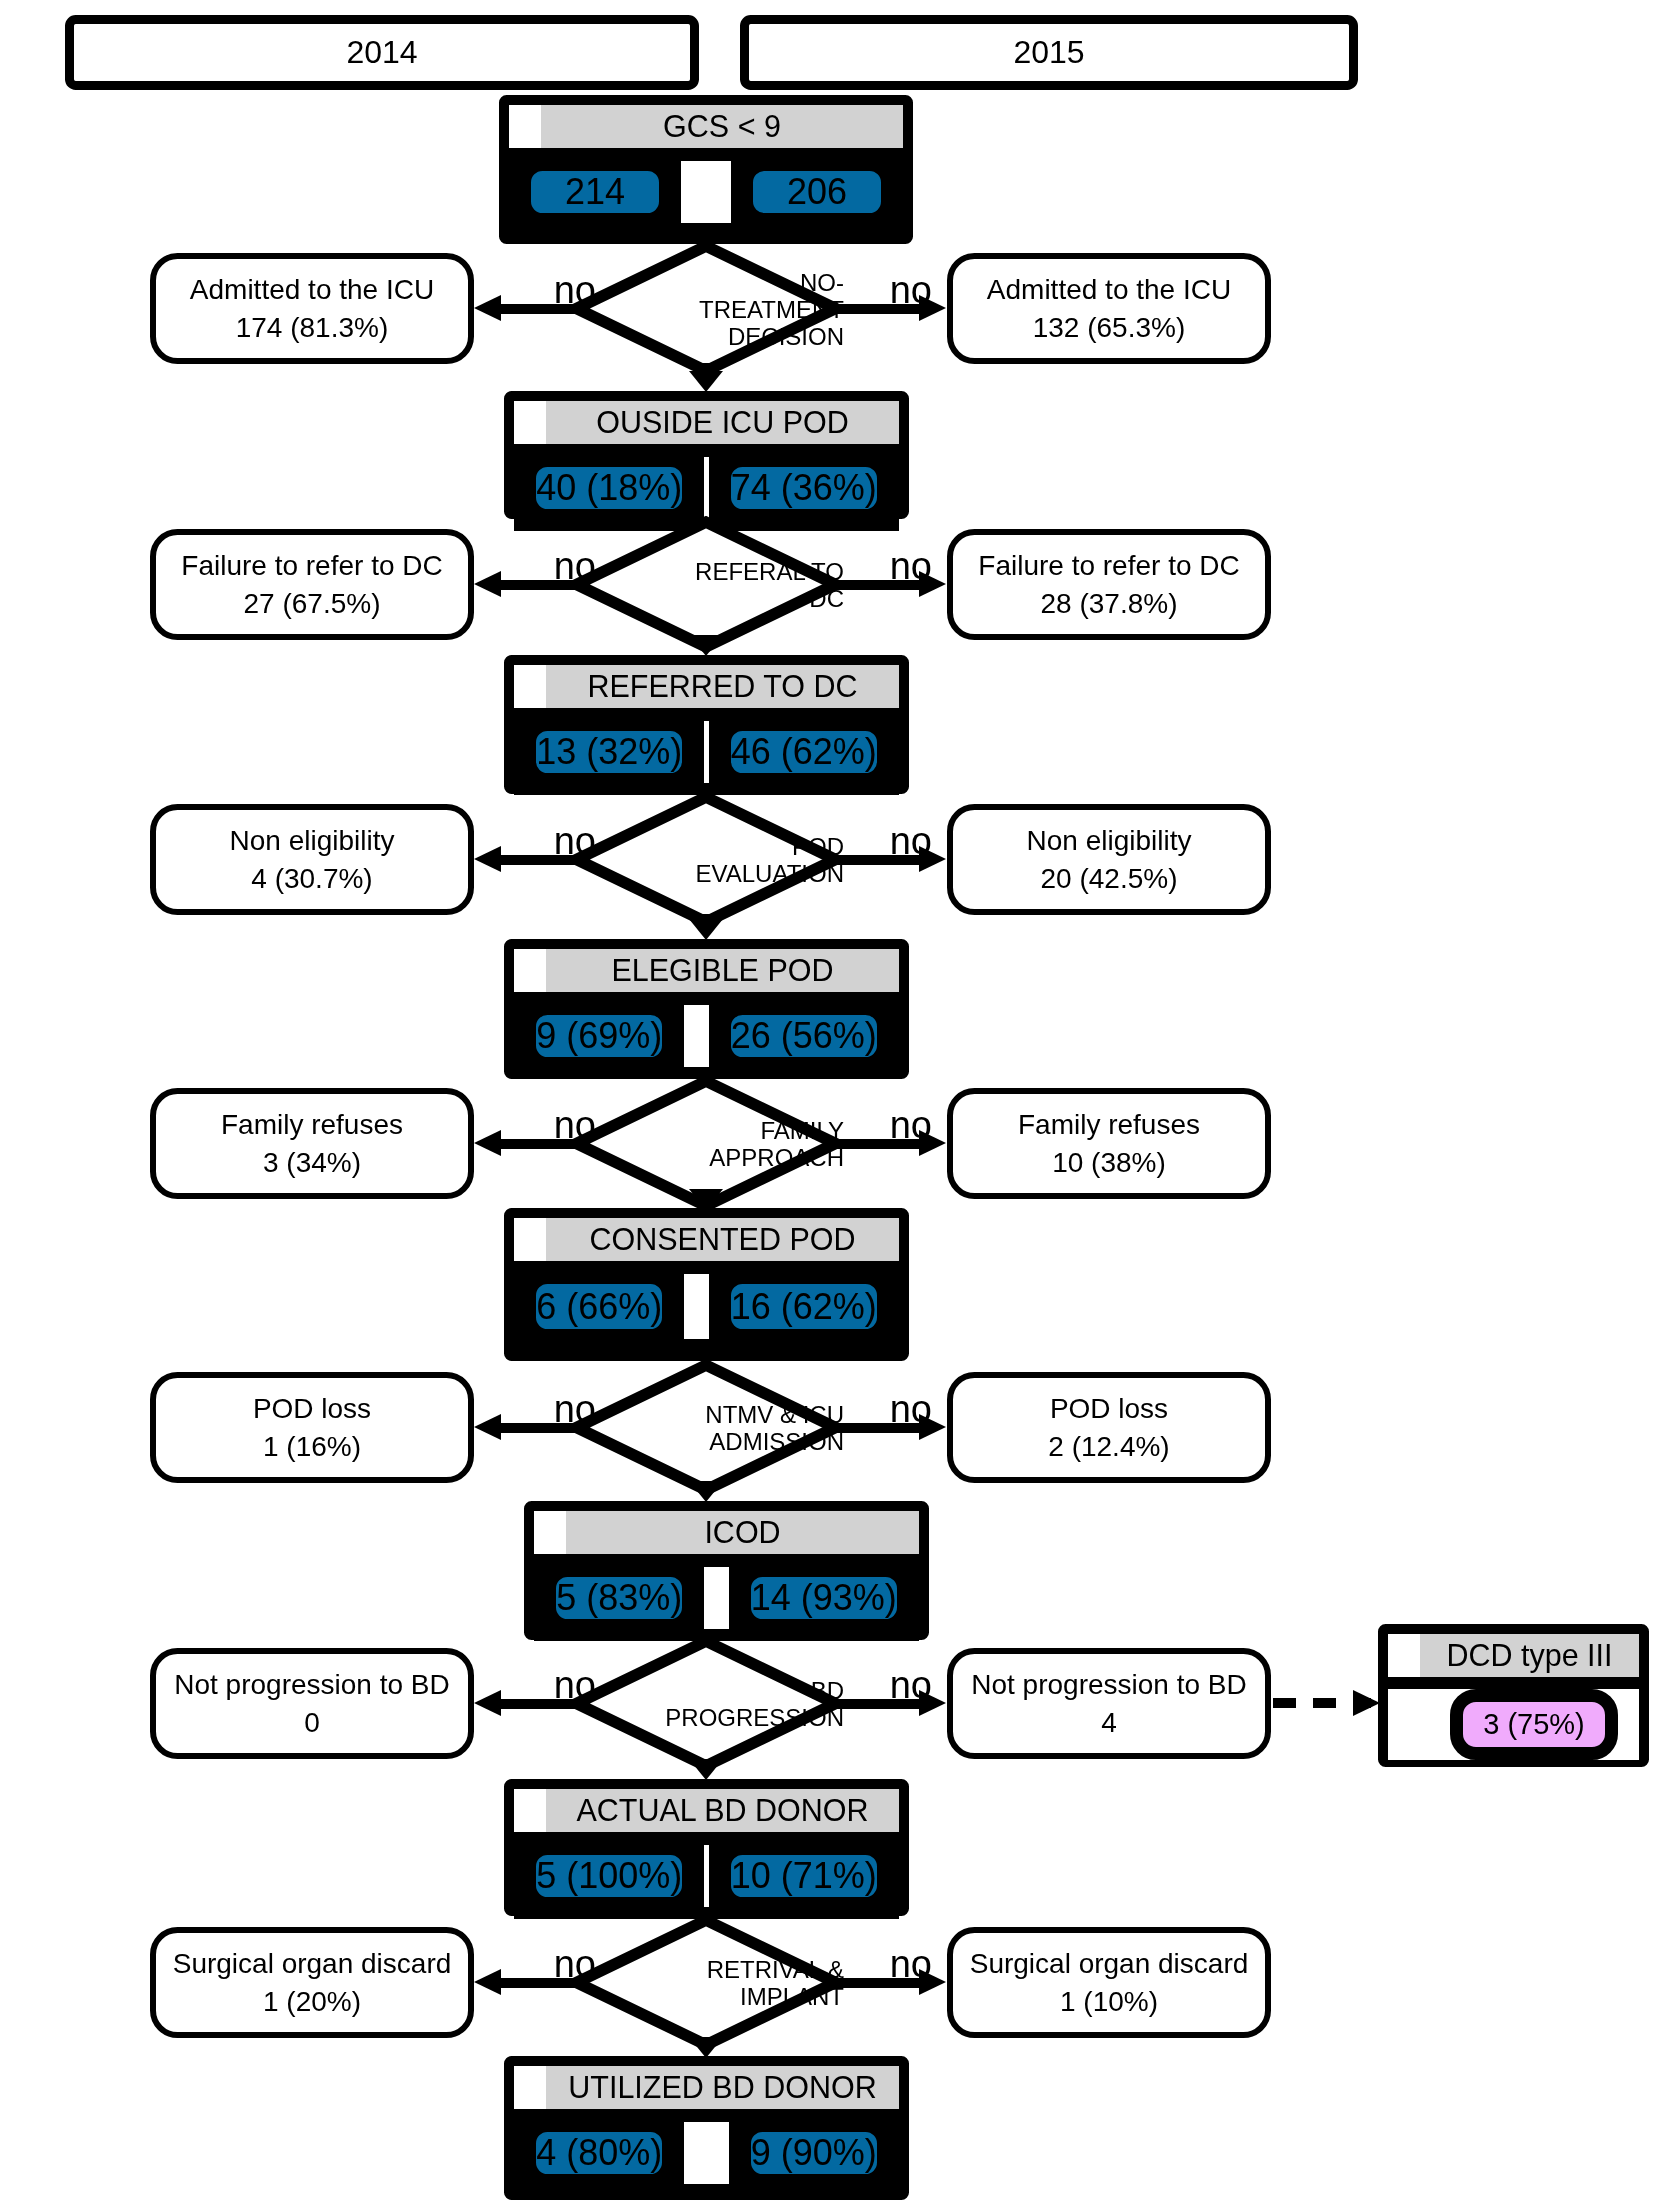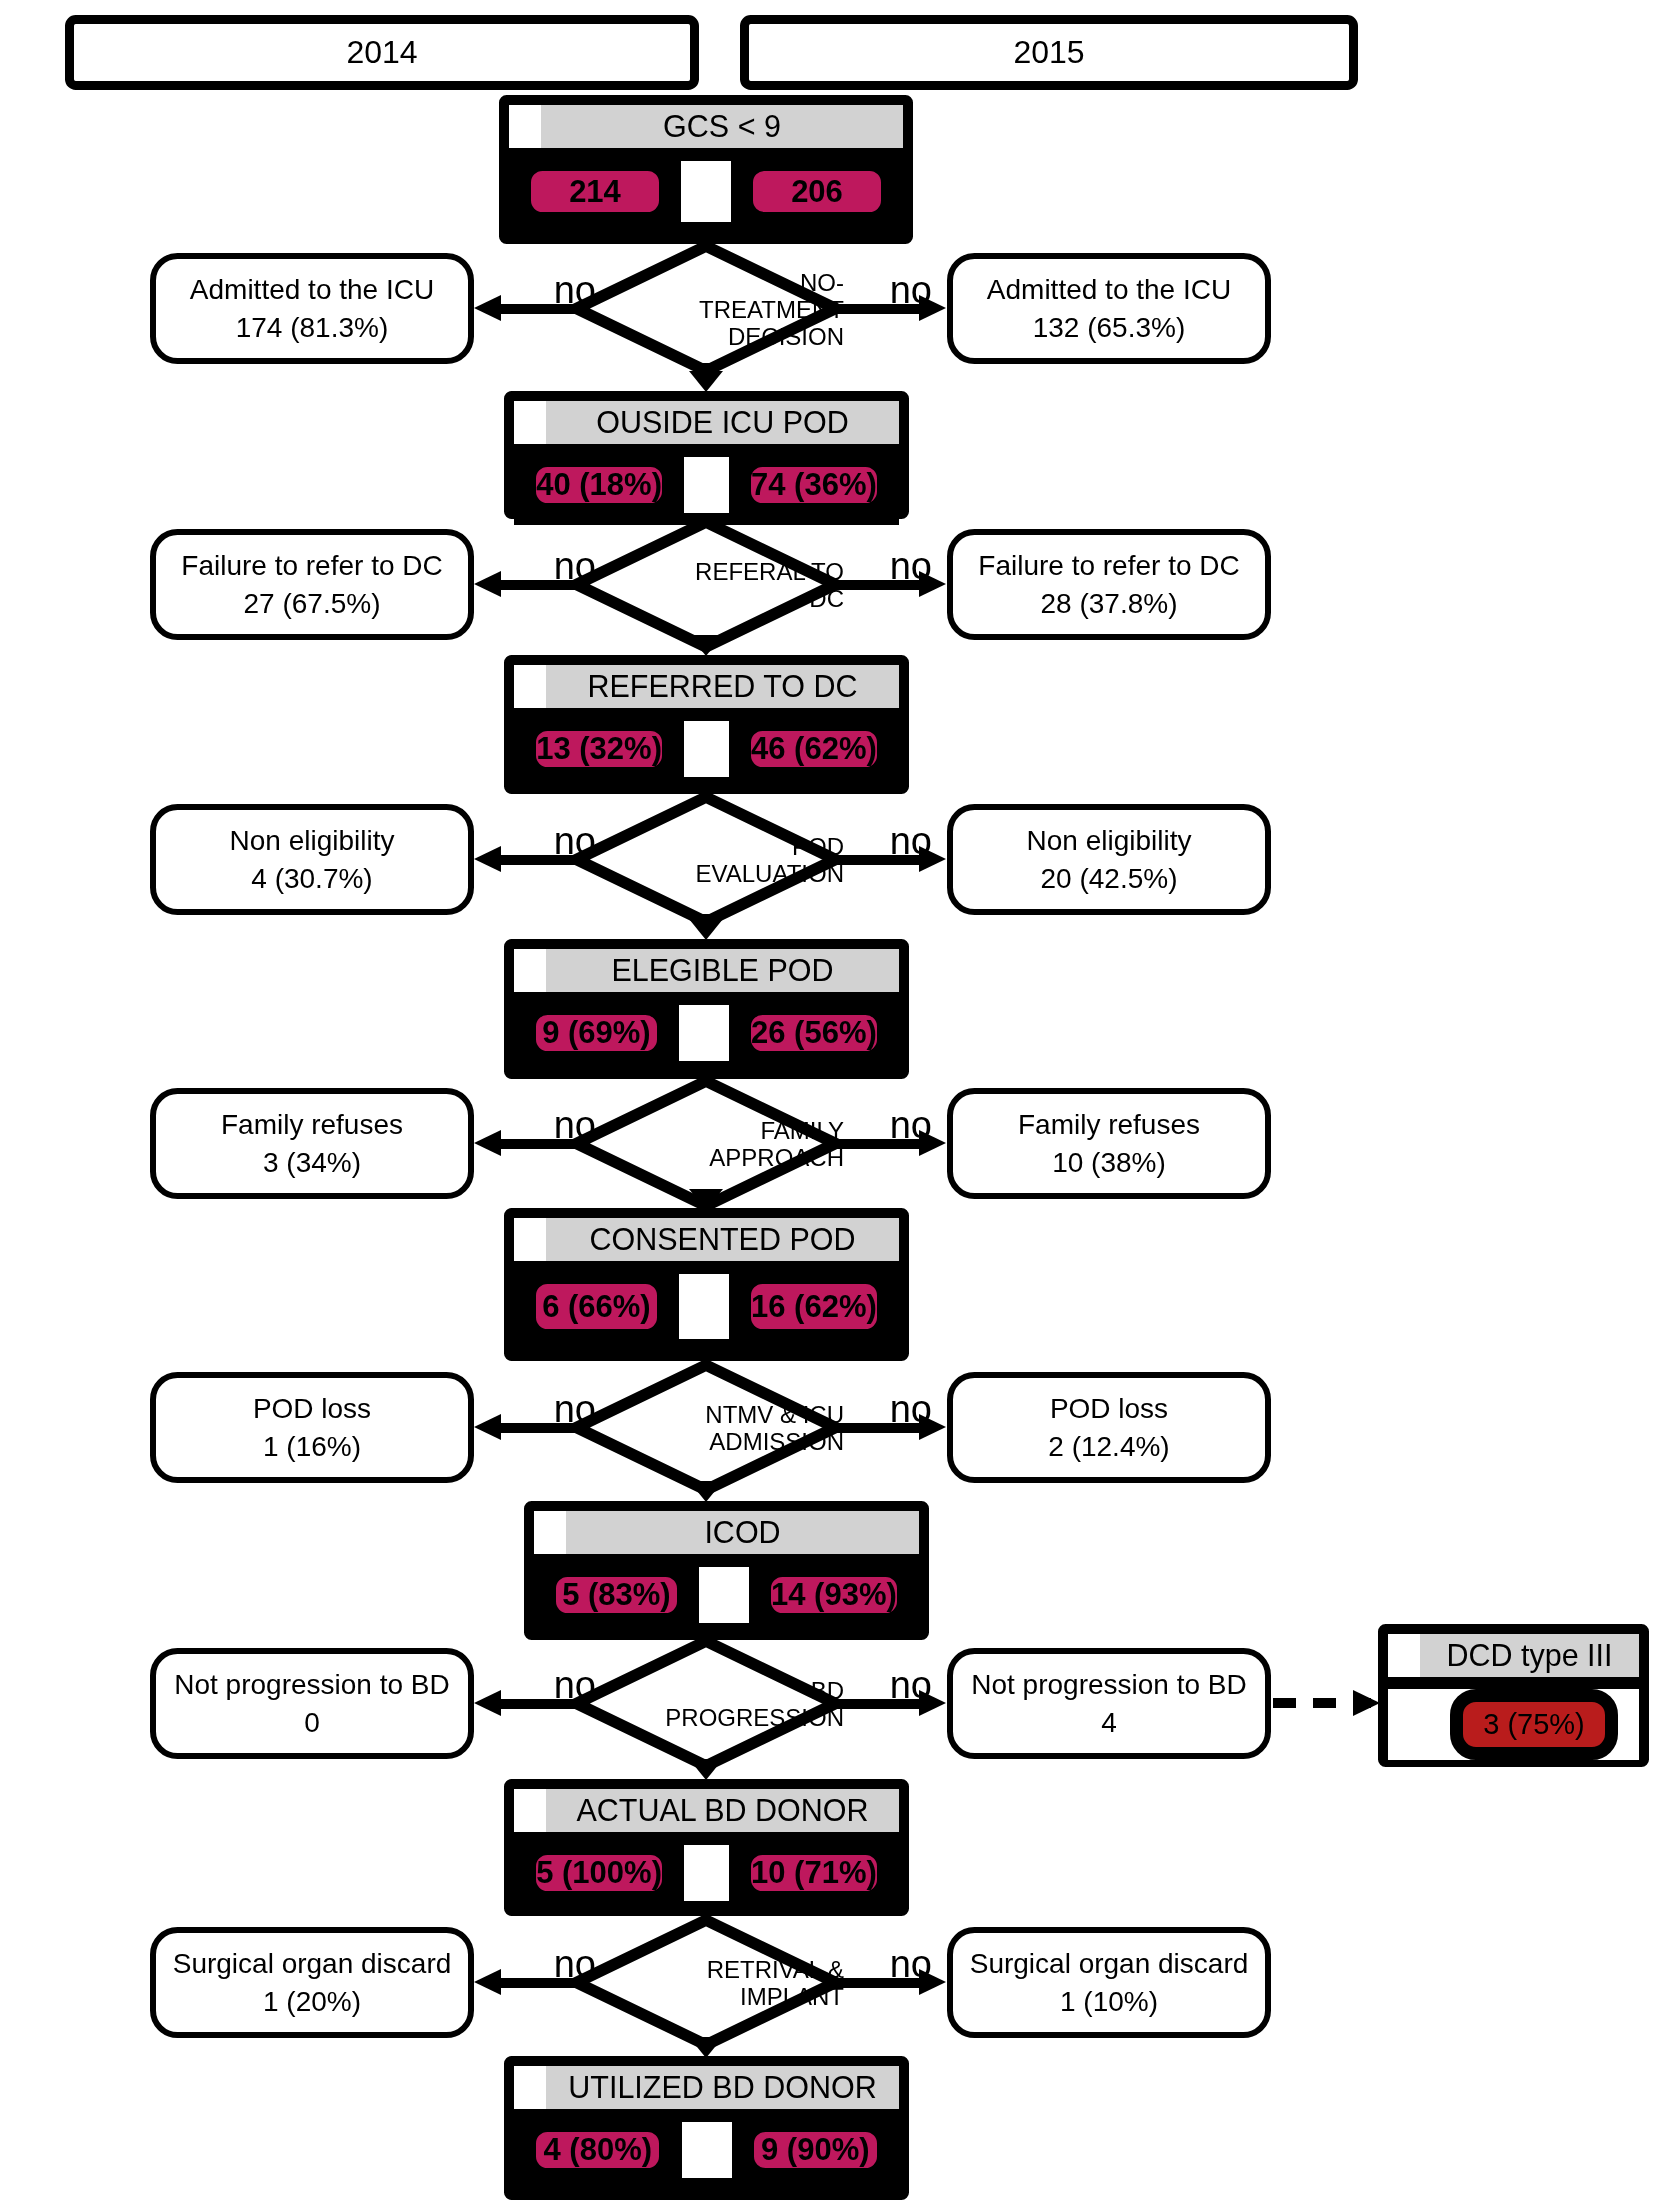--- a/index.html
+++ b/index.html
@@ -28,28 +28,28 @@
   .stage-title{
     height:43px;flex:none;background:var(--band);
     display:flex;align-items:center;justify-content:center;font-size:30.5px;margin-left:32px;
   }
   .stage-values{
     flex:1;display:flex;border-top:13.7px solid var(--ink);border-bottom:12.2px solid var(--ink);
   }
   .vpad{flex:1;background:var(--ink);display:flex;padding:0 12.2px}
   .vgap{width:50px;background:#fff}
   .val{
-    flex:1;background:#be185d;border:10.7px solid var(--ink);border-radius:21.4px;
-    display:flex;align-items:center;justify-content:center;font-size:31px;white-space:nowrap;font-weight:bold;
+    flex:1;background:#0369a1;border:10.7px solid var(--ink);border-radius:21.4px;
+    display:flex;align-items:center;justify-content:center;font-size:36px;white-space:nowrap;
   }
 
   
   .dcd-values{flex:1;display:flex;align-items:center;justify-content:center;background:#fff;border-top:12.2px solid var(--ink)}
   .dcd-val{
-    background:#b91c1c;border:13.7px solid var(--ink);border-radius:26px;
+    background:#f0abfc;border:13.7px solid var(--ink);border-radius:26px;
     padding:6.1px 20px;font-size:29px;white-space:nowrap;margin-left:41px;
   }
 
   
   .diamond{position:absolute}
   .diamond polygon{fill:#fff;stroke:var(--ink);stroke-width:15}
   .dlabel{
     position:absolute;width:275px;text-align:right;font-size:24px;line-height:27px;z-index:3;
   }
 

